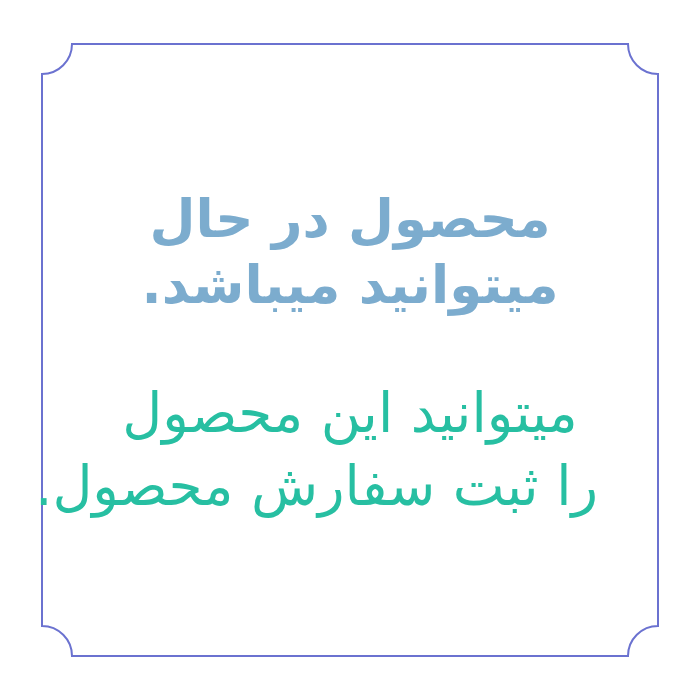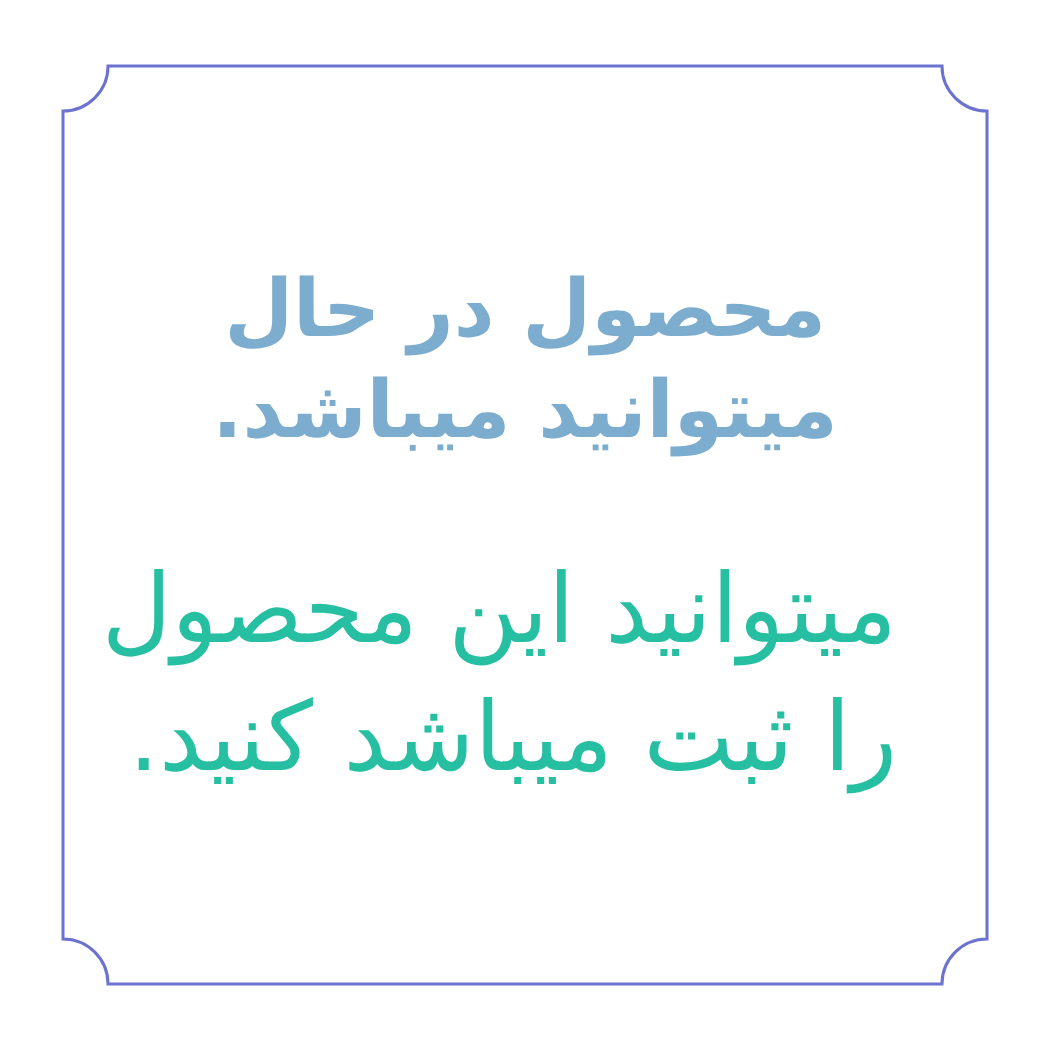--- a/index.html
+++ b/index.html
@@ -62,21 +62,21 @@
     font-weight: 700;
     font-size: 53px;
     line-height: 1.26;
     letter-spacing: -0.3px;
   }
 
   
   #order-message {
     color: #27BFA2;
     font-weight: 400;
-    font-size: 64px;
+    font-size: 55px;
     line-height: 1.32;
     letter-spacing: 0px;
   }
 
   
   #status-message { margin-top: 8px; }
   #order-message  { margin-top: 10px; }
 </style>
 </head>
 <body>
@@ -98,17 +98,17 @@
 
   <div class="message-stack">
 
     <div class="message-block" id="status-message" style="color: rgb(124, 172, 206);">
       <span class="message-line">محصول در حال</span>
       <span class="message-line">میتوانید میباشد.</span>
     </div>
 
     <div class="message-block" id="order-message" style="color: rgb(39, 191, 162);">
       <span class="message-line">میتوانید این محصول</span>
-      <span class="message-line">را ثبت میباشد کنید.</span>
+      <span class="message-line">را ثبت سفارش محصول.</span>
     </div>
 
   </div>
 </div>
 
 </body></html>

